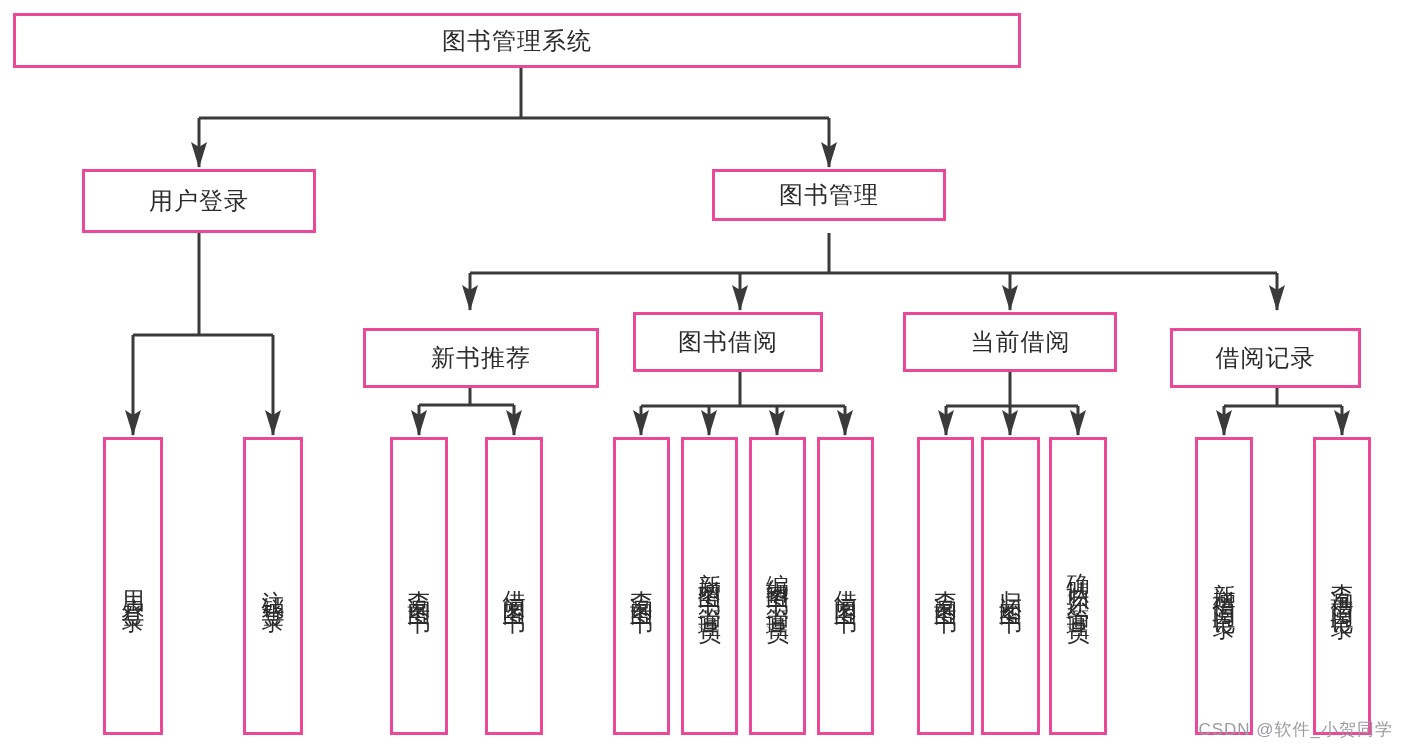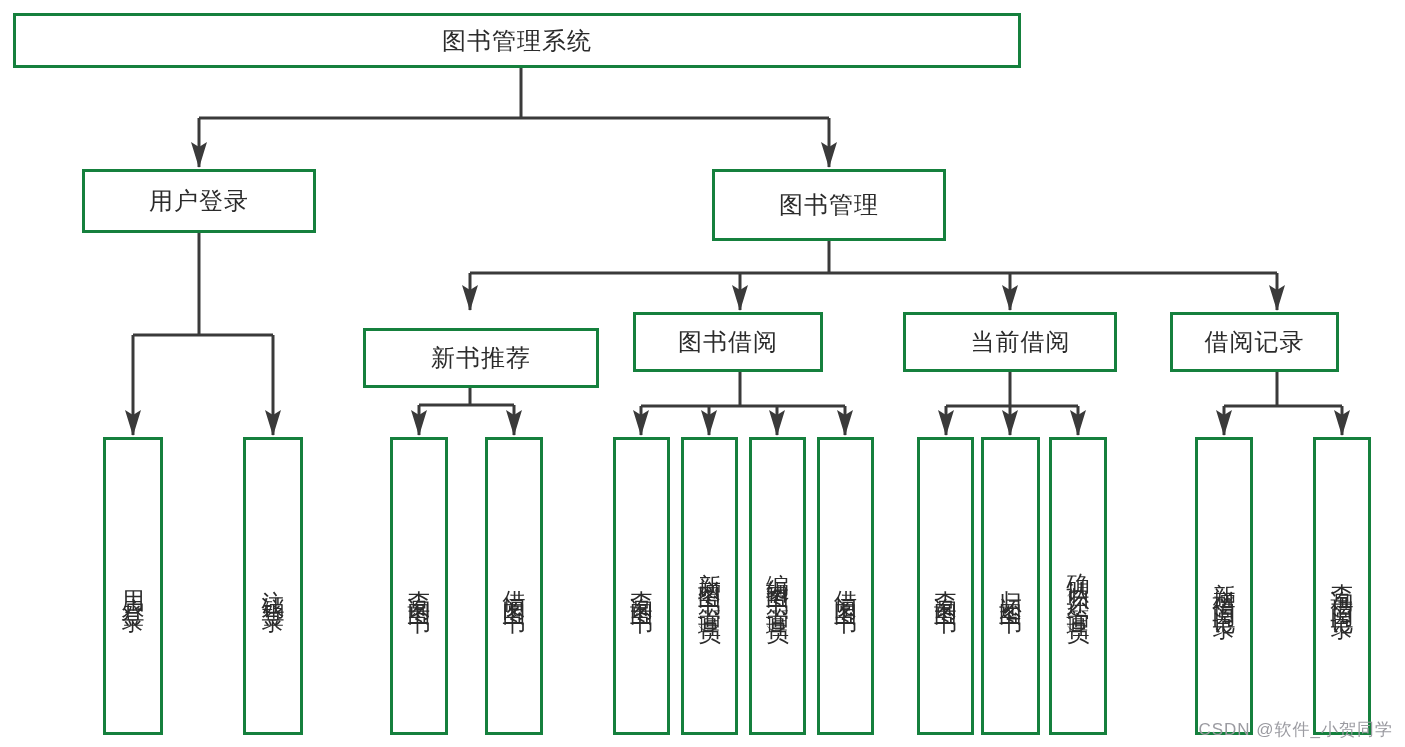--- a/index.html
+++ b/index.html
@@ -18,21 +18,21 @@
   .connectors {
     position: absolute;
     left: 0; top: 0;
     width: 1405px; height: 747px;
     z-index: 1;
   }
   .box {
     position: absolute;
     box-sizing: border-box;
     background: #ffffff;
-    border: 3px solid #15803d;
+    border: 3px solid #ec4899;
     color: #2b2b2b;
     display: flex;
     align-items: center;
     justify-content: center;
     text-align: center;
     z-index: 2;
     font-size: 24px;
     letter-spacing: 1px;
     line-height: 1;
   }
@@ -110,26 +110,26 @@
     <g stroke="#3a3a3a" stroke-width="3" fill="none">
       <path d="M1277,372 V406 M1224,406 H1342"></path>
       <line x1="1224" y1="406" x2="1224" y2="435" marker-end="url(#arw)"></line>
       <line x1="1342" y1="406" x2="1342" y2="435" marker-end="url(#arw)"></line>
     </g>
   </svg>
 
   <div class="box" style="left:13px; top:13px; width:1008px; height:55px;">图书管理系统</div>
 
   <div class="box" style="left:82px; top:169px; width:234px; height:64px;">用户登录</div>
-  <div class="box" style="left:712px; top:169px; width:234px; height:72px;">图书管理</div>
+  <div class="box" style="left:712px; top:169px; width:234px; height:52px;">图书管理</div>
 
   <div class="box" style="left:363px; top:328px; width:236px; height:60px;">新书推荐</div>
   <div class="box" style="left:633px; top:312px; width:190px; height:60px;">图书借阅</div>
   <div class="box" style="left:903px; top:312px; width:214px; height:60px;padding-left:21px;">当前借阅</div>
-  <div class="box" style="left:1170px; top:312px; width:169px; height:60px;">借阅记录</div>
+  <div class="box" style="left:1170px; top:328px; width:191px; height:60px;">借阅记录</div>
 
   <div class="box leaf" style="left:103px; top:437px; width:60px; height:298px;">用户登录</div>
   <div class="box leaf" style="left:243px; top:437px; width:60px; height:298px;">注销登录</div>
 
   <div class="box leaf" style="left:390px; top:437px; width:58px; height:298px;">查询图书</div>
   <div class="box leaf" style="left:485px; top:437px; width:58px; height:298px;">借阅图书</div>
 
   <div class="box leaf" style="left:613px; top:437px; width:57px; height:298px;">查询图书</div>
   <div class="box leaf" style="left:681px; top:437px; width:57px; height:298px;">新增图书（管理员）</div>
   <div class="box leaf" style="left:749px; top:437px; width:57px; height:298px;">编辑图书（管理员）</div>

